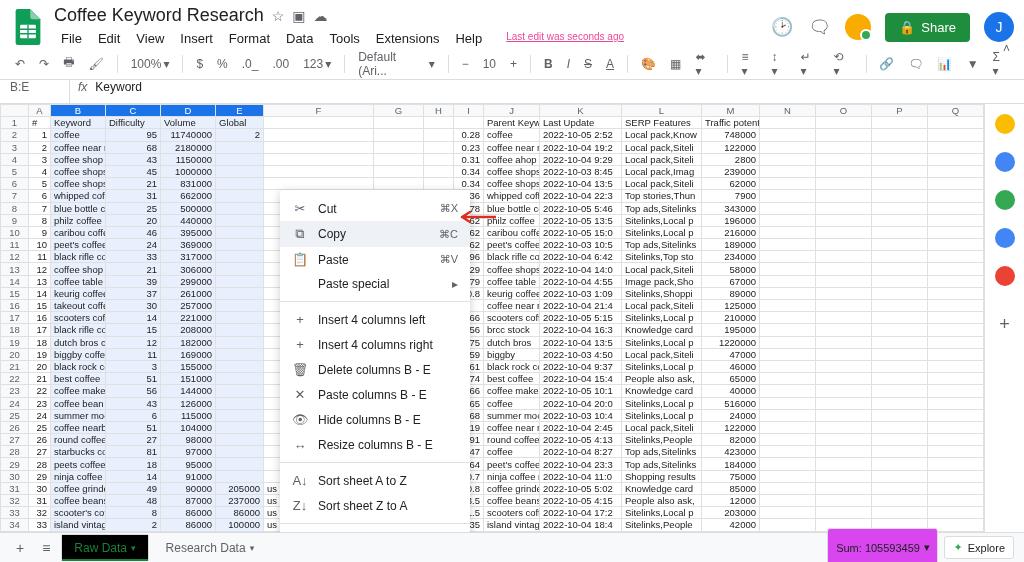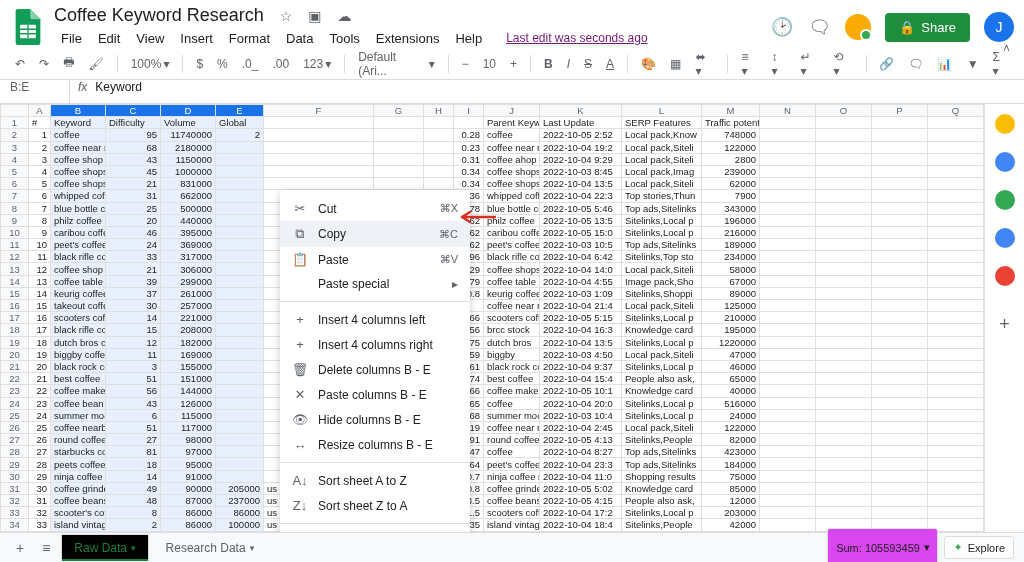--- a/index.html
+++ b/index.html
@@ -1,26 +1,26 @@
 <!DOCTYPE html>
 <html><head>
 <meta charset="utf-8">
 <style>
 * { margin:0; padding:0; box-sizing:border-box; font-family:Arial,sans-serif; }
 body { background:#fff; font-size:11px; color:#222; overflow:hidden; }
 .titlebar { display:flex; align-items:center; padding:6px 10px 0 10px; height:48px; }
 .logo { width:36px; height:36px; display:flex; align-items:center; justify-content:center; margin-right:8px; }
 .logo svg { width:28px; height:36px; }
 .title-area { flex:1; }
-.doc-title { display:flex; align-items:center; gap:16px; }
+.doc-title { display:flex; align-items:center; gap:8px; }
 .doc-title h1 { font-size:18px; font-weight:400; color:#202124; }
 .doc-title .ico { color:#5f6368; font-size:14px; cursor:pointer; }
 .menus { display:flex; gap:2px; font-size:13px; color:#202124; margin-top:2px; }
 .menus span { padding:3px 7px; cursor:pointer; border-radius:3px; }
-.last-edit { color:#701a75; text-decoration:underline; font-size:12px; margin-left:8px; }
+.last-edit { color:#ec4899; text-decoration:underline; font-size:10px; margin-left:8px; }
 .right-controls { display:flex; align-items:center; gap:14px; margin-left:auto; }
 .presence { width:26px; height:26px; border-radius:50%; background:#f9ab00; position:relative; }
 .presence::after { content:""; position:absolute; width:8px; height:8px; background:#34a853; border:2px solid #fff; border-radius:50%; bottom:-1px; right:-1px;}
 .share-btn { background:#1e8e3e; color:#fff; padding:7px 14px; border-radius:4px; display:flex; align-items:center; gap:6px; font-size:13px; font-weight:500; cursor:pointer; }
 .avatar { width:30px; height:30px; border-radius:50%; background:#1a73e8; color:#fff; display:flex; align-items:center; justify-content:center; font-size:14px; font-weight:500;}
 .history-ico { color:#5f6368; font-size:18px; cursor:pointer;}
 .toolbar { display:flex; align-items:center; padding:4px 10px; border-bottom:1px solid #dadce0; gap:4px; height:32px; color:#5f6368;}
 .toolbar .tb { padding:3px 5px; cursor:pointer; font-size:12px; border-radius:3px; display:flex; align-items:center; gap:2px;}
 .toolbar .sep { width:1px; height:18px; background:#dadce0; margin:0 4px;}
 .formula-bar { display:flex; height:24px; border-bottom:1px solid #dadce0; padding:0 10px;}
@@ -709,21 +709,21 @@
             <td class="col-O"></td>
             <td class="col-P"></td>
             <td class="col-Q"></td>
             <td class="col-R"></td>
           </tr>
           <tr>
             <td class="row-hdr">26</td>
             <td class="col-A r">25</td>
             <td class="col-B sel-cell">coffee nearby</td>
             <td class="col-C sel-cell r">51</td>
-            <td class="col-D sel-cell r">117000</td>
+            <td class="col-D sel-cell r">104000</td>
             <td class="col-E sel-cell r"></td>
             <td class="col-F"></td>
             <td class="col-G"></td>
             <td class="col-H"></td>
             <td class="col-I r">0.19</td>
             <td class="col-J">coffee near me</td>
             <td class="col-K">2022-10-04 2:45</td>
             <td class="col-L">Local pack,Siteli</td>
             <td class="col-M r">122000</td>
             <td class="col-N"></td>

